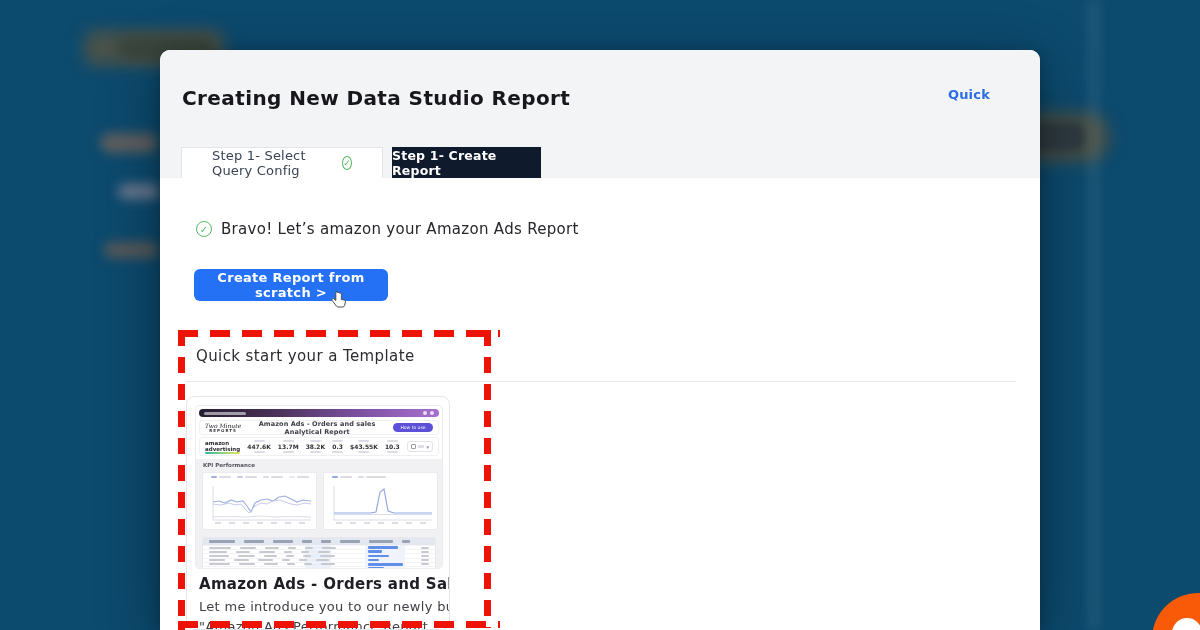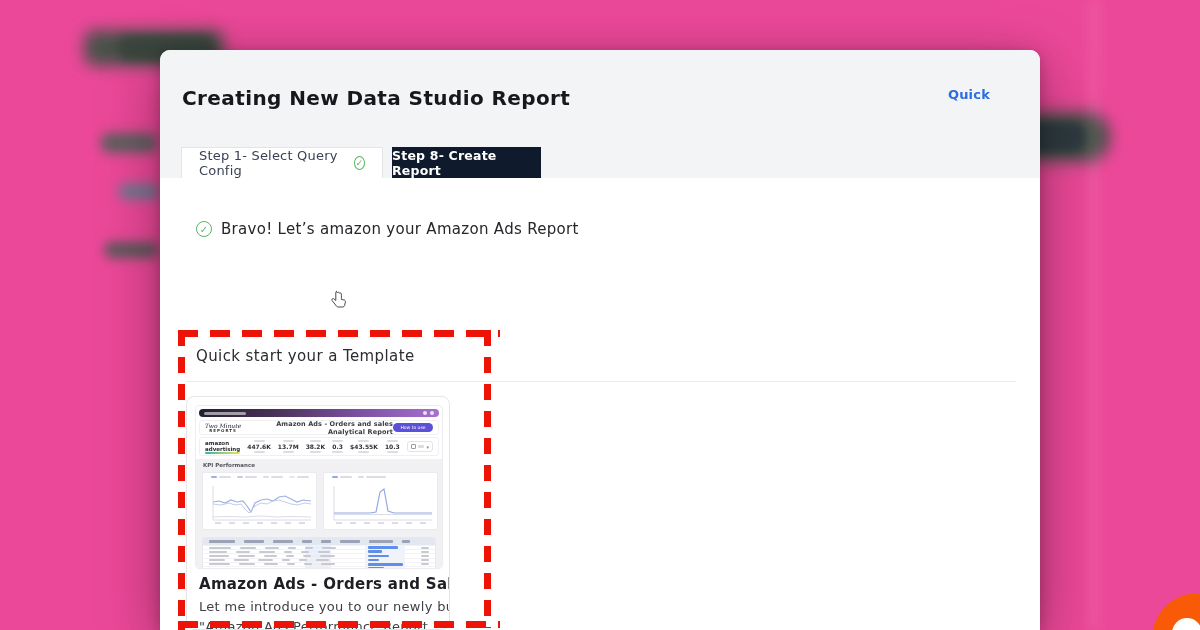--- a/index.html
+++ b/index.html
@@ -1,39 +1,39 @@
 <!DOCTYPE html>
 <html><head>
 <meta charset="utf-8">
 <style>
   * { margin:0; padding:0; box-sizing:border-box; }
   html,body { width:1200px; height:630px; }
   body { font-family:"DejaVu Sans", sans-serif; }
-  .stage { position:relative; width:1200px; height:630px; background:#ec4899; overflow:hidden; }
+  .stage { position:relative; width:1200px; height:630px; background:#0c4a6e; overflow:hidden; }
 
   
   .blob { position:absolute; border-radius:10px; filter:blur(6px); }
   .blob1  { left:84px;  top:30px;  width:140px; height:36px; background:#49524a; filter:blur(8px); }
   .blob1b { left:118px; top:36px;  width:96px;  height:24px; background:#3a463d; filter:blur(5px); }
   .blob2  { left:100px; top:133px; width:58px;  height:20px; background:#5f5f5f; }
   .blob3  { left:118px; top:184px; width:42px;  height:15px; background:#6b7990; }
   .blob4  { left:104px; top:242px; width:55px;  height:16px; background:#595959; }
   .blob5  { left:1020px; top:112px; width:90px; height:50px; background:#454f47; border-radius:24px; filter:blur(8px); }
   .blob5b { left:1026px; top:122px; width:60px; height:30px; background:#2e3a40; border-radius:14px; filter:blur(4px); }
   .stripe { position:absolute; left:1086px; top:0; width:16px; height:630px; background:rgba(255,255,255,.06); filter:blur(4px); }
 
   
   .modal { position:absolute; left:160px; top:50px; width:880px; height:580px; background:#fff;
            border-radius:10px 10px 0 0; box-shadow:0 16px 60px rgba(0,0,0,.38), 0 3px 14px rgba(0,0,0,.22); z-index:10; }
   .modal-header { position:absolute; top:0; left:0; right:0; height:128px; background:#f3f4f6; border-radius:10px 10px 0 0; }
   .modal-title { position:absolute; left:22px; top:36px; font-size:20px; font-weight:bold; color:#17171c; letter-spacing:.4px; }
   .close-link { position:absolute; right:50px; top:37px; font-size:13px; font-weight:600; color:#2a6de6; cursor:pointer; letter-spacing:.2px; }
 
   .tab { position:absolute; height:31px; display:flex; align-items:center; gap:8px; font-size:13px; letter-spacing:.2px; cursor:pointer; }
-  .tab1 { left:21px;  top:97px; width:202px; padding:0 17px; background:#fff; border:1px solid #e3e3e8; border-bottom:none; color:#3a4254; }
+  .tab1 { left:21px;  top:97px; width:202px; padding:0 30px; background:#fff; border:1px solid #e3e3e8; border-bottom:none; color:#3a4254; }
   .tab2 { left:232px; top:97px; width:149px; justify-content:center; background:#0f1b2d; color:#fff; font-weight:bold; font-size:12.5px; }
   .check-ring { display:inline-flex; width:14px; height:14px; border:1.4px solid #57b961; border-radius:50%;
                 align-items:center; justify-content:center; font-size:9px; color:#57b961; font-weight:bold; }
 
   .bravo { position:absolute; left:36px; top:170px; display:flex; align-items:center; gap:9px; font-size:15px; color:#26262b; letter-spacing:.3px; }
   .bravo .check-ring { width:16px; height:16px; font-size:10px; }
 
   .create-btn { position:absolute; left:34px; top:219px; width:194px; height:32px; background:#2471f5; border:none;
                 border-radius:6px; color:#fff; font-size:13px; font-weight:bold; letter-spacing:.3px;
                 display:flex; align-items:center; justify-content:center; cursor:pointer;
@@ -56,21 +56,21 @@
               background:linear-gradient(90deg,#241e31 0%,#473055 30%,#7a4f9e 65%,#a86fd0 100%); }
   .t-topbar .txt { position:absolute; left:5px; top:2.5px; width:42px; height:3px; background:rgba(255,255,255,.55); border-radius:2px; }
   .t-topbar .d1, .t-topbar .d2 { position:absolute; top:2px; width:4px; height:4px; border-radius:2px; background:rgba(255,255,255,.8); }
   .t-topbar .d1 { right:12px; } .t-topbar .d2 { right:5px; }
 
   .t-header { position:absolute; left:3px; right:3px; top:14px; height:15px; background:#fff;
               border:1px solid #f0f0f3; border-radius:3px; display:flex; align-items:center; }
   .t-brand { margin-left:5px; text-align:center; line-height:5px; }
   .t-brand .b1 { font-family:"DejaVu Serif", serif; font-style:italic; font-size:6px; color:#1d1d22; display:block; }
   .t-brand .b2 { font-size:4px; font-weight:bold; letter-spacing:1px; color:#33333a; display:block; }
-  .t-rtitle { flex:1; text-align:right; font-size:6.5px; font-weight:bold; color:#3c3c44; letter-spacing:.1px; }
+  .t-rtitle { flex:1; text-align:center; font-size:6.5px; font-weight:bold; color:#3c3c44; letter-spacing:.1px; }
   .t-pill { width:40px; height:9px; margin-right:5px; background:#5b50d7; border-radius:5px; color:#fff;
             font-size:4.5px; display:flex; align-items:center; justify-content:center; }
 
   .t-kpis { position:absolute; left:3px; right:3px; top:31px; height:19px; background:#fff;
             border:1px solid #f0f0f3; border-radius:3px; display:flex; align-items:center; gap:7px; padding:0 5px; }
   .t-amzn { font-size:5.5px; font-weight:bold; color:#2c2c33; line-height:6px; }
   .t-amzn .swoosh { display:block; height:2px; width:100%; border-radius:2px; background:linear-gradient(90deg,#2bb6a8,#e9e957); }
   .t-kpi { display:flex; flex-direction:column; align-items:center; gap:1px; }
   .t-kpi .lab, .t-kpi .sub { width:11px; height:2px; background:#dcdce4; border-radius:1px; }
   .t-kpi .val { font-size:6px; font-weight:bold; color:#2f2f35; }
@@ -131,29 +131,30 @@
   <div class="modal">
     <div class="modal-header">
       <div class="modal-title">Creating New Data Studio Report</div>
       <div class="close-link">Quick</div>
 
       <div class="tab tab1">
         <span>Step 1- Select Query Config</span>
         <span class="check-ring">✓</span>
       </div>
       <div class="tab tab2">
-        <span>Step 8- Create Report</span>
+        <span>Step 1- Create Report</span>
       </div>
     </div>
 
     <div class="bravo">
       <span class="check-ring">✓</span>
       <span>Bravo! Let’s amazon your Amazon Ads Report</span>
     </div>
 
+    <button class="create-btn">Create Report from scratch &gt;</button>
 
     <svg class="cursor-icn" viewBox="0 0 18 20">
       <path d="M7 1.2c-.7 0-1.2.5-1.2 1.2v8.1L4 8.9c-.5-.5-1.3-.5-1.8 0-.4.5-.4 1.2 0 1.7l4.3 5.6c.4.5 1 .8 1.6.8h4.6c.9 0 1.7-.6 1.9-1.5l.8-3.5c.2-1-.4-2-1.5-2.1l-2.5-.4c0-.1 0-4.6 0-5.4 0-.7-.5-1.2-1.2-1.2-.3 0-.6.1-.8.3-.1-.6-.6-1-1.2-1-.3 0-.6.1-.8.3-.2-.4-.6-.7-1.1-.7z" fill="#ffffff" stroke="#4a4a4a" stroke-width="1"></path>
     </svg>
 
     <div class="quick-heading">Quick start your a Template</div>
     <div class="divider"></div>
 
     <div class="card">
 

